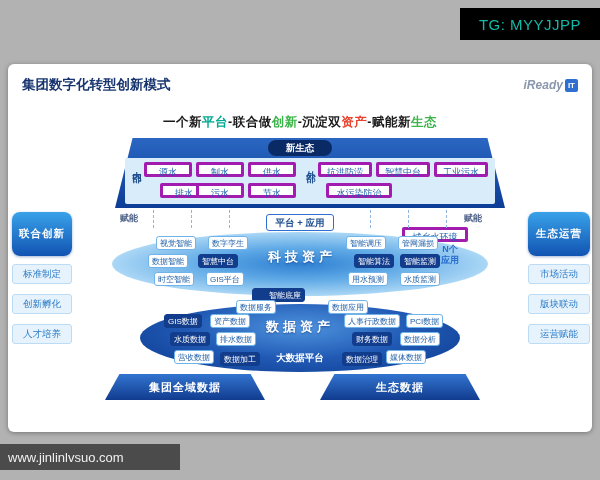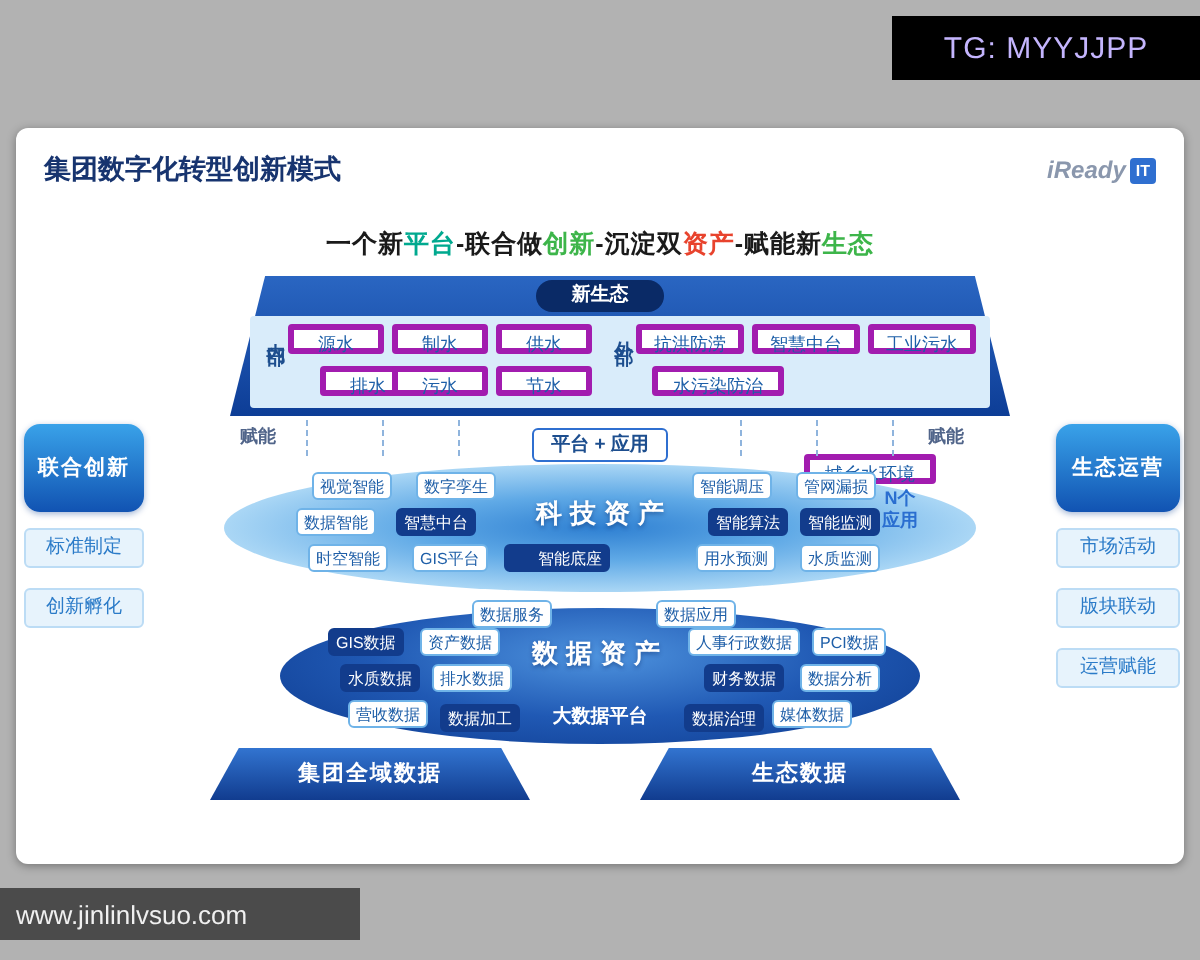--- a/index.html
+++ b/index.html
@@ -1,19 +1,19 @@
 <!DOCTYPE html>
 <html><head>
 <meta charset="utf-8">
 <style>
   html,body{margin:0;padding:0;background:#888;}
   #canvas{position:relative;width:600px;height:480px;background:#b2b2b2;font-family:"Liberation Sans",sans-serif;overflow:hidden;}
   .abs{position:absolute;}
   
-  .tg-box{position:absolute;right:0;top:8px;width:154px;height:32px;background:#000;color:#c4b5fd;font-size:15px;display:flex;align-items:center;justify-content:center;letter-spacing:.5px;}
+  .tg-box{position:absolute;right:0;top:8px;width:140px;height:32px;background:#000;color:#14b8a6;font-size:15px;display:flex;align-items:center;justify-content:center;letter-spacing:.5px;}
   .wm-box{position:absolute;left:0;top:444px;width:180px;height:26px;background:#4b4b4b;color:#f0f0f0;font-size:13px;display:flex;align-items:center;padding-left:8px;box-sizing:border-box;}
   
   .slide{position:absolute;left:8px;top:64px;width:584px;height:368px;background:#fff;border-radius:6px;box-shadow:0 1px 5px rgba(0,0,0,.35);}
   .slide-title{left:14px;top:12px;font-size:13.5px;font-weight:bold;color:#17346f;}
   .logo{right:14px;top:14px;display:flex;align-items:center;gap:2px;}
   .logo-brand{font-style:italic;font-weight:bold;color:#8a97ad;font-size:12px;}
   .logo-badge{background:#2f6fd0;color:#fff;font-size:8px;font-weight:bold;padding:2px 3px;border-radius:2px;text-align:right;}
   .headline{left:0;top:50px;width:100%;text-align:center;font-size:12.5px;font-weight:bold;color:#1a1a1a;letter-spacing:.5px;}
   .c-teal{color:#00a98f;} .c-green{color:#3db54a;} .c-red{color:#e8432d;}
   
@@ -91,21 +91,21 @@
     <div class="abs plat-box">平台 + 应用</div>
 
     <div class="abs ellipse1"></div>
     <div class="abs asset-title" style="left:254px;top:184px;">科技资产</div>
     <div class="chip" style="left:148px;top:172px;">视觉智能</div>
     <div class="chip" style="left:200px;top:172px;">数字孪生</div>
     <div class="chip" style="left:140px;top:190px;">数据智能</div>
     <div class="chip dark" style="left:190px;top:190px;">智慧中台</div>
     <div class="chip" style="left:146px;top:208px;">时空智能</div>
     <div class="chip" style="left:198px;top:208px;">GIS平台</div>
-    <div class="chip dark" style="left:244px;top:208px;padding-left:16px;">智能底座</div>
+    <div class="chip dark" style="left:244px;top:224px;padding-left:16px;">智能底座</div>
     <div class="chip" style="left:338px;top:172px;">智能调压</div>
     <div class="chip" style="left:390px;top:172px;">管网漏损</div>
     <div class="chip dark" style="left:346px;top:190px;">智能算法</div>
     <div class="chip dark" style="left:392px;top:190px;">智能监测</div>
     <div class="chip" style="left:340px;top:208px;">用水预测</div>
     <div class="chip" style="left:392px;top:208px;">水质监测</div>
     <div class="abs napps">N个应用</div>
 
     <div class="chip" style="left:228px;top:236px;z-index:3;">数据服务</div>
     <div class="chip" style="left:320px;top:236px;z-index:3;">数据应用</div>
@@ -125,20 +125,21 @@
     <div class="chip" style="left:392px;top:268px;">数据分析</div>
     <div class="chip dark" style="left:334px;top:288px;">数据治理</div>
     <div class="chip" style="left:378px;top:286px;">媒体数据</div>
 
     <div class="abs btrap" style="left:97px;">集团全域数据</div>
     <div class="abs btrap" style="left:312px;">生态数据</div>
 
     <div class="abs side-head" style="left:4px;top:148px;">联合创新</div>
     <div class="abs side-item" style="left:4px;top:200px;">标准制定</div>
     <div class="abs side-item" style="left:4px;top:230px;">创新孵化</div>
+    <div class="abs side-item" style="left:4px;top:260px;">人才培养</div>
 
     <div class="abs side-head" style="left:520px;top:148px;width:62px;">生态运营</div>
     <div class="abs side-item" style="left:520px;top:200px;width:62px;">市场活动</div>
     <div class="abs side-item" style="left:520px;top:230px;width:62px;">版块联动</div>
     <div class="abs side-item" style="left:520px;top:260px;width:62px;">运营赋能</div>
 
   </div>
 
   <div class="wm-box">
     <span>www.jinlinlvsuo.com</span>

